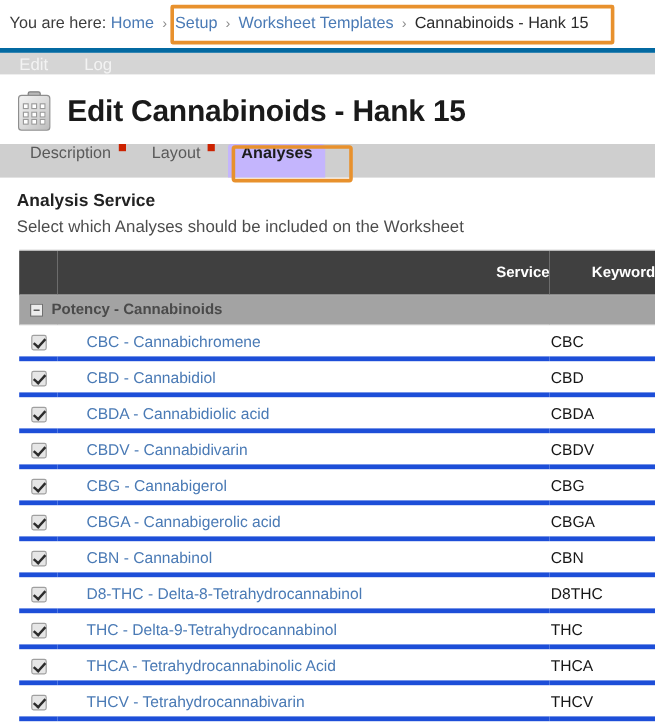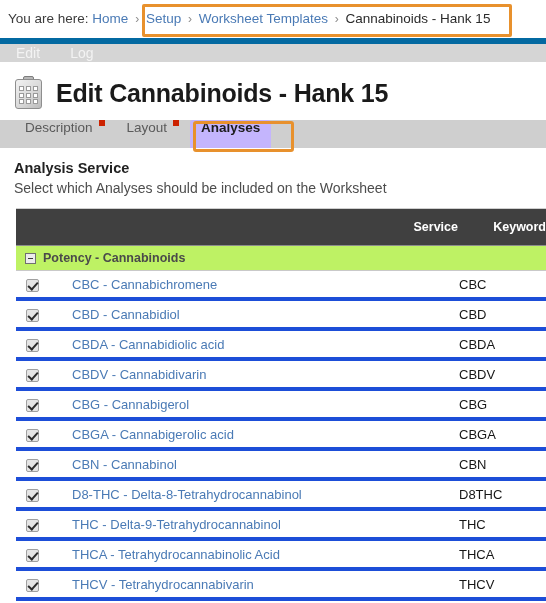--- a/index.html
+++ b/index.html
@@ -16,21 +16,21 @@
     overflow: hidden;
     position: relative;
   }
 
   
   .crumb-bar {
     position: relative;
     height: 44px;
     padding-left: 8px;
     box-sizing: border-box;
-    border-bottom: 6px solid #0369a1;
+    border-bottom: 4px solid #0369a1;
   }
   .crumb-line {
     position: absolute;
     left: 8px;
     top: 11px;
     white-space: nowrap;
     font-size: 13.5px;
   }
   .crumb-here {
     color: #3c3c3c;
@@ -215,21 +215,21 @@
     text-align: right;
     height: 36px;
     padding: 0 0 0 0;
     border-bottom: 1px solid #8c8c8c;
   }
   th.col-select { width: 32px; }
   th.col-service { padding-left: 24px; }
   th.col-keyword { text-align: left; width: 88px; padding-left: 0; }
 
   tr.cat-row td {
-    background: #bef264;
+    background: #a3a3a3;
     height: 22px;
     font-size: 12.5px;
     font-weight: bold;
     color: #4a4a4a;
     border-bottom: 1px solid #c9c9c9;
   }
   .cat-inner {
     display: flex;
     align-items: center;
     padding-left: 8px;

